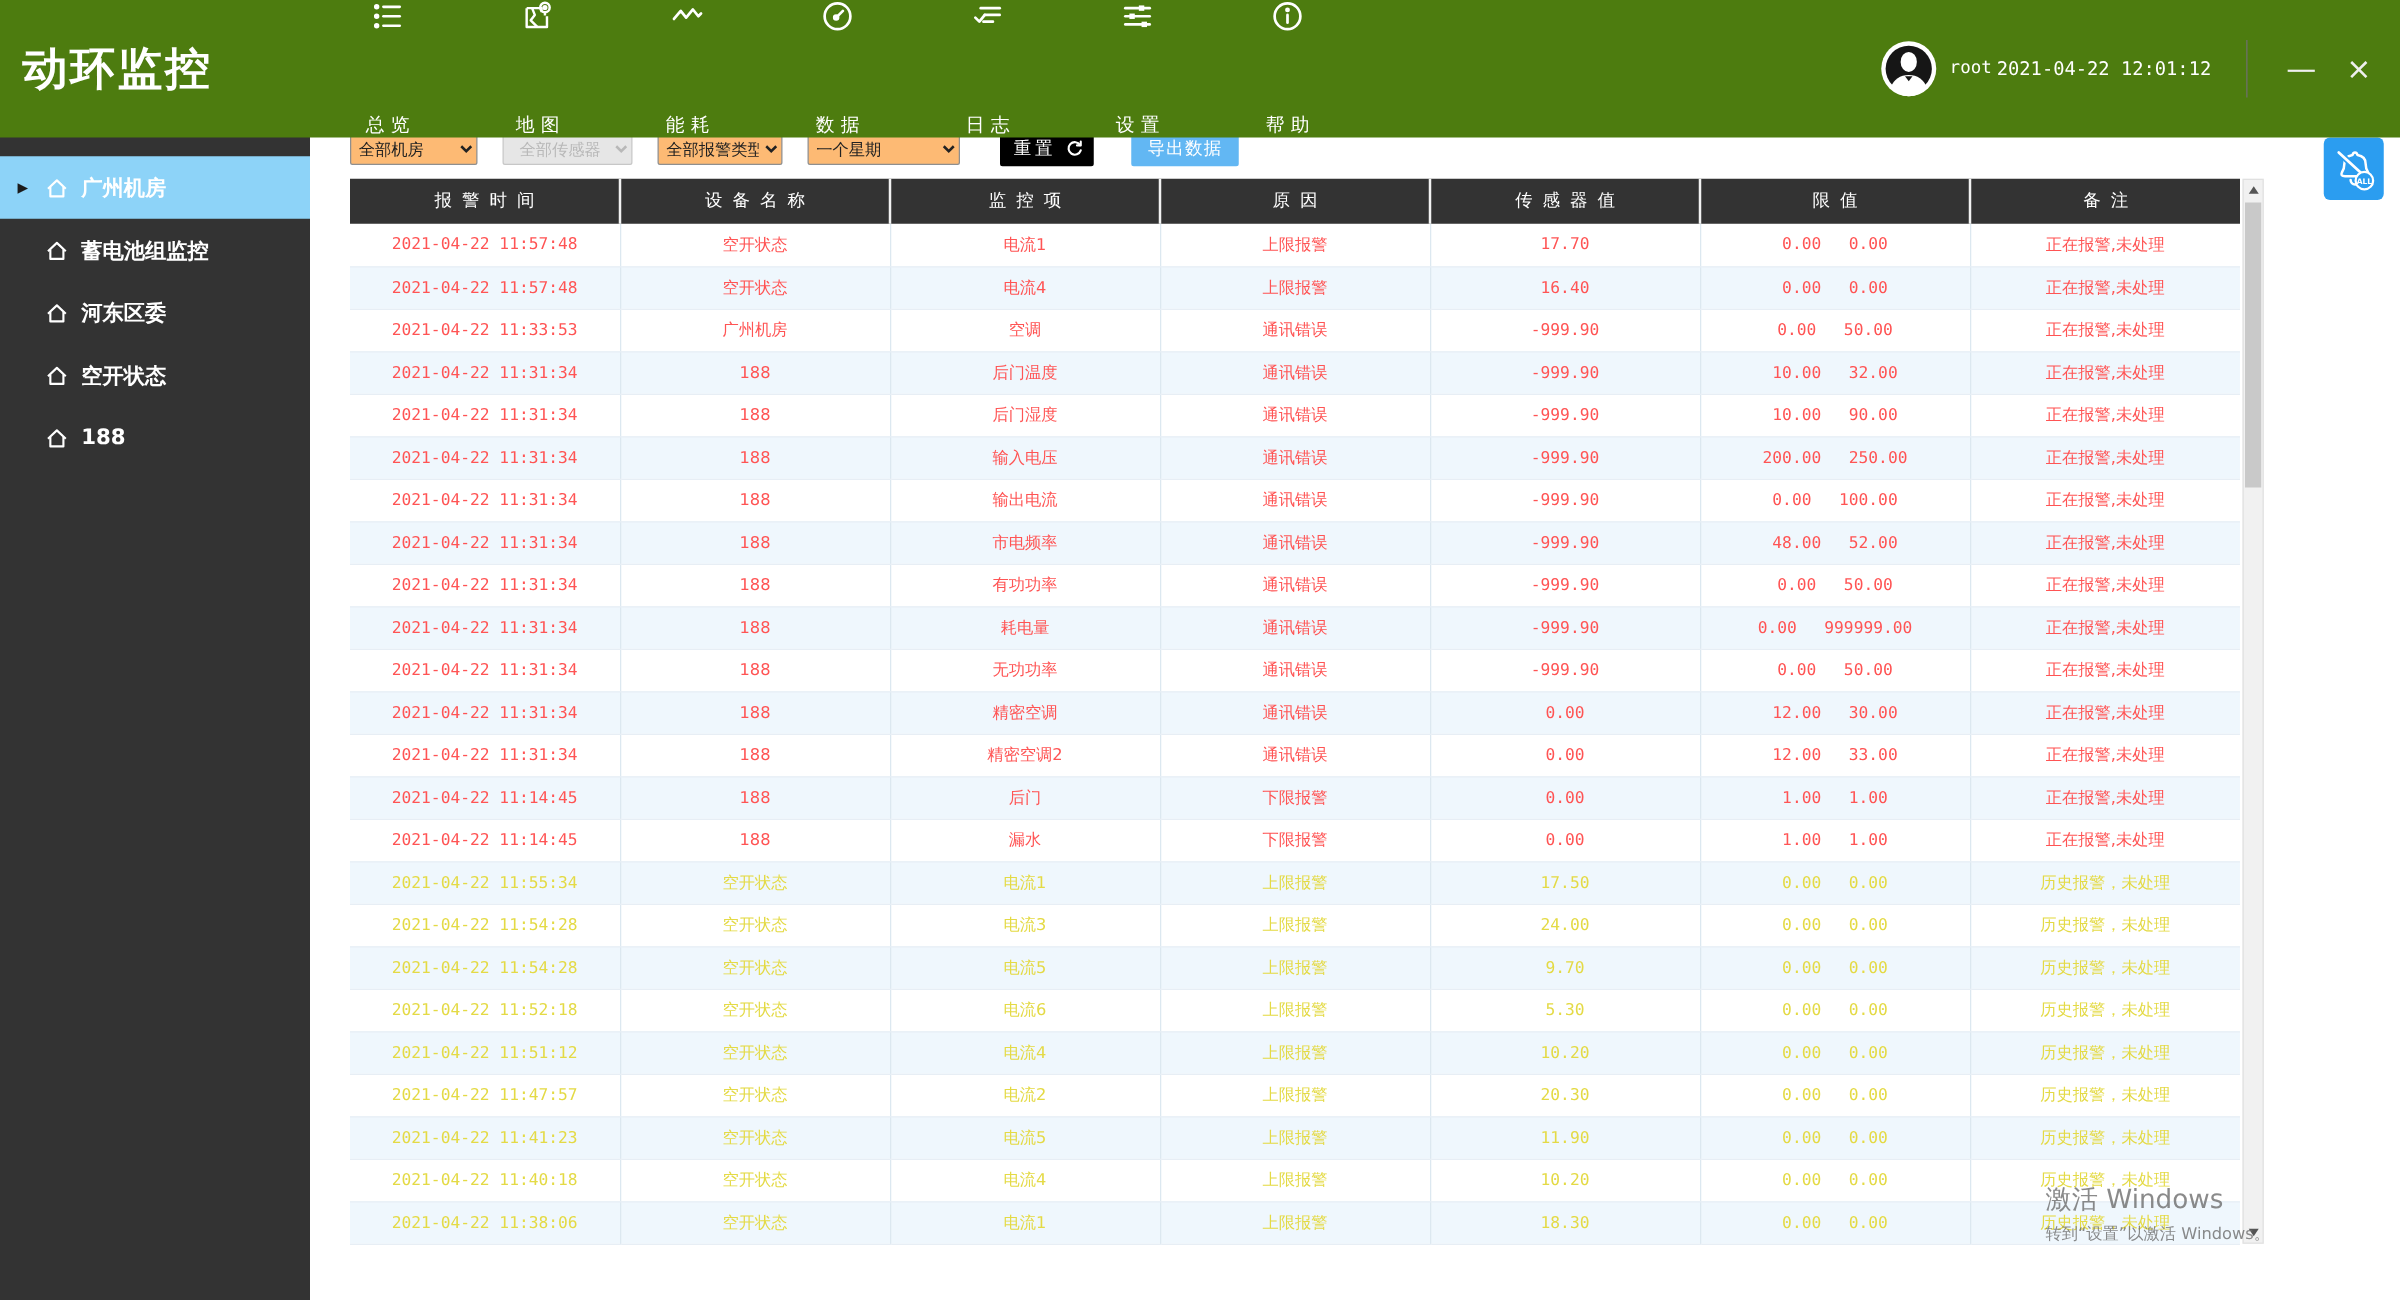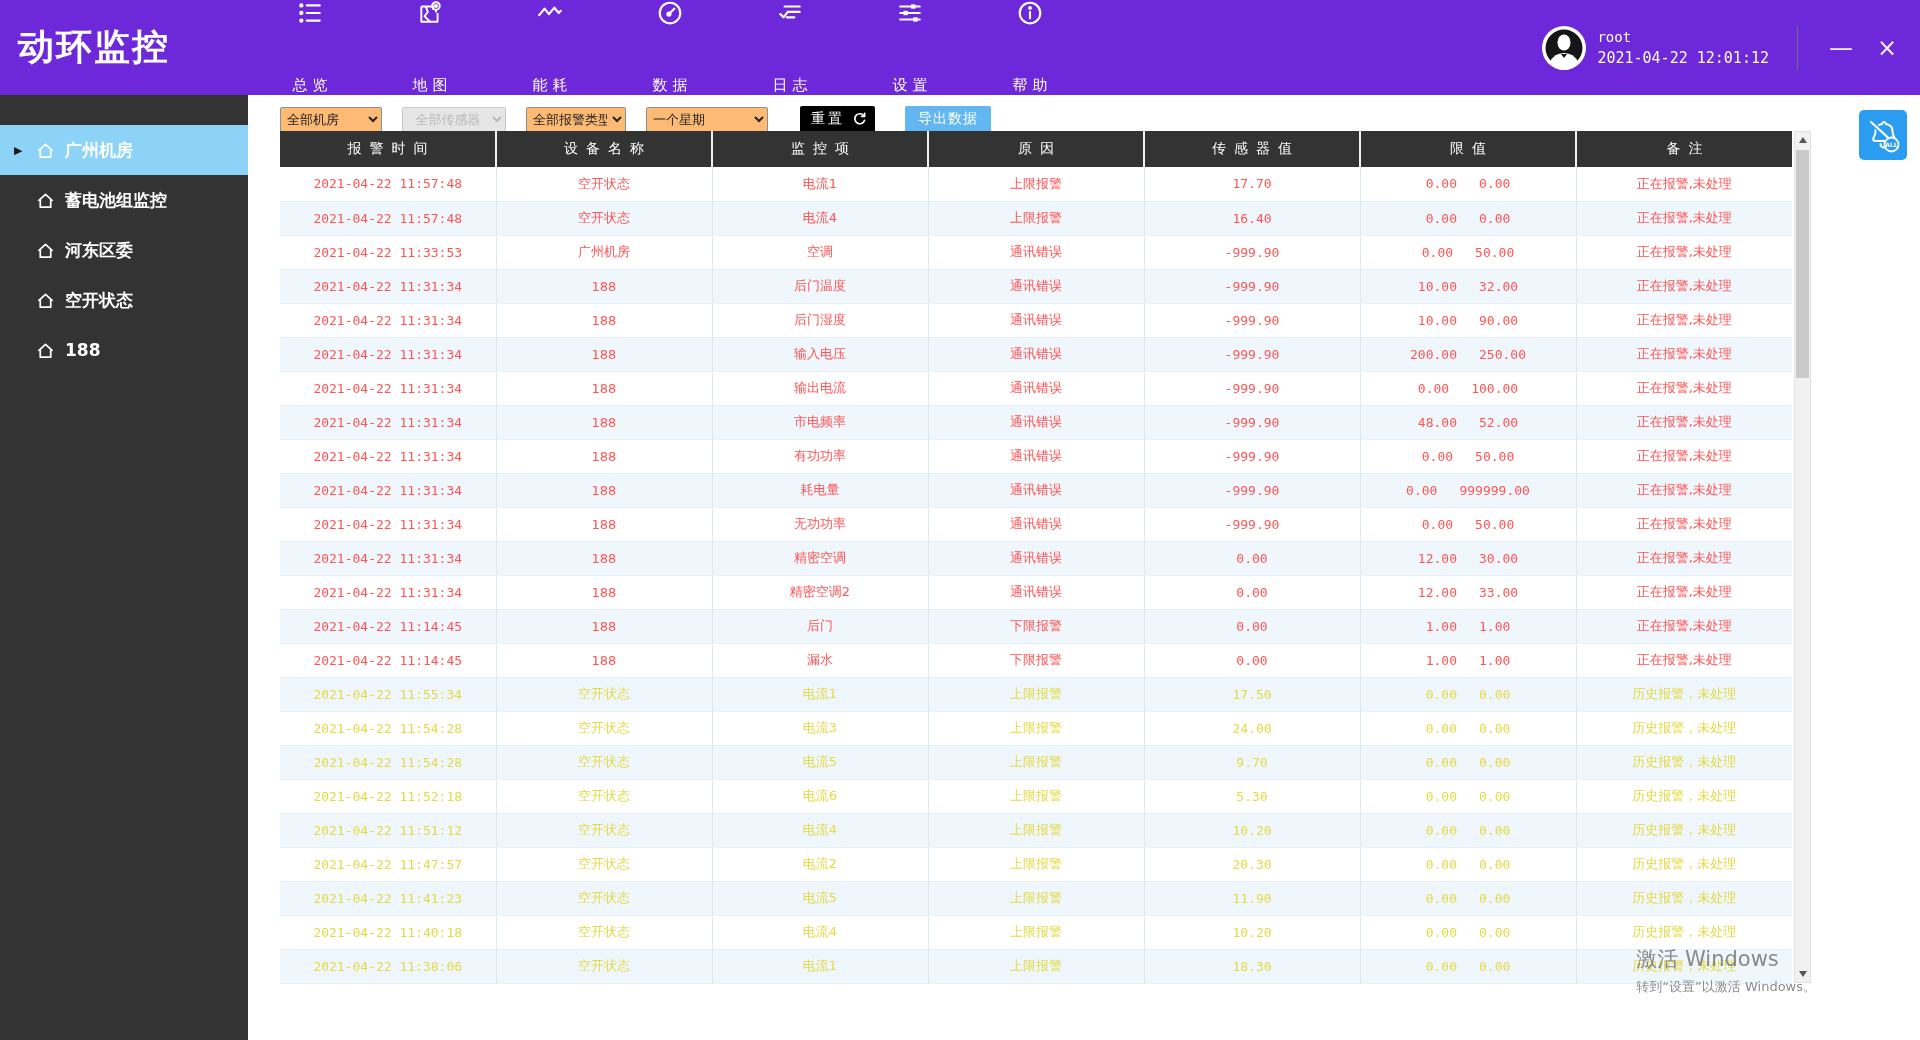--- a/index.html
+++ b/index.html
@@ -1,33 +1,33 @@
 <!DOCTYPE html>
 <html><head>
 <meta charset="utf-8">
 <style>
   * { margin:0; padding:0; box-sizing:border-box; }
   html,body { width:1920px; height:1040px; overflow:hidden; background:#fff;
     font-family:"DejaVu Sans","Liberation Sans",sans-serif; }
   .mono { font-family:"DejaVu Sans Mono","Liberation Mono",monospace; }
 
   
-  .topbar { position:absolute; left:0; top:0; width:1920px; height:95px;
-    background:#6d28d9; display:flex; align-items:stretch; z-index:5; }
+  .topbar { position:absolute; left:0; top:0; width:1920px; height:110px;
+    background:#4d7c0f; display:flex; align-items:stretch; z-index:5; }
   .logo { width:250px; display:flex; align-items:center; padding-left:18px;
     color:#ffffff; font-size:36px; font-weight:bold; letter-spacing:2px; }
   .nav { display:flex; align-items:stretch; }
   .nav-item { width:120px; display:flex; flex-direction:column; align-items:center;
     justify-content:space-between; gap:10px; color:#fff; cursor:pointer; }
   .nav-item.active { background:#4a4a4a; }
   .nav-label { font-size:15px; letter-spacing:5px; text-indent:5px; }
   .nav-icon svg { display:block; }
   .top-right { margin-left:auto; display:flex; align-items:center; padding-right:10px; }
   .avatar { width:46px; height:46px; margin-right:10px; }
-  .user-meta { color:#fff; display:flex; flex-direction:column; gap:4px; }
+  .user-meta { color:#fff; display:flex; flex-direction:row; gap:4px; }
   .user-name { font-size:14px; }
   .user-time { font-size:15px; }
   .win-divider { width:1px; height:46px; background:#6f6f6f; margin:0 20px 0 28px; }
   .win-btn { width:46px; height:95px; display:flex; align-items:center; justify-content:center;
     color:#efefef; font-size:24px; cursor:pointer; }
 
   
   .sidebar { position:absolute; left:0; top:95px; width:248px; bottom:0;
     background:#333333; padding-top:30px; z-index:4; }
   .side-item { height:50px; display:flex; align-items:center; gap:10px;
@@ -46,21 +46,21 @@
     border:1px solid #8f8f8f; border-radius:2px; padding:0 2px; }
   select:disabled { background:#dcdcdc; color:#9b9b9b; border-color:#b0b0b0; }
   .sel-room { width:102px; } .sel-sensor { width:104px;text-align:center; }
   .sel-type { width:100px; } .sel-range { width:122px; }
   .btn { border:none; color:#fff; height:27px; display:flex; align-items:center;
     justify-content:center; font-size:14px; cursor:pointer; border-radius:2px; }
   .btn-reset { background:#000000; padding:0 8px; gap:8px; letter-spacing:3px; text-indent:3px; margin-left:12px; }
   .btn-export { background:#62b7f3; padding:0 13px; letter-spacing:1px; margin-left:10px; }
 
   
-  .table-zone { position:absolute; left:32px; top:36px; display:flex; align-items:flex-start; }
+  .table-zone { position:absolute; left:32px; top:48px; display:flex; align-items:flex-start; }
   table { width:1512px; border-collapse:collapse; table-layout:fixed; text-align:center; }
   thead th { background:#333333; color:#ffffff; height:36px; font-weight:normal;
     font-size:14px; letter-spacing:8px; text-indent:8px;
     border-right:2px solid #f2f2f2; }
   thead th:last-child { border-right:none; }
   tbody td { height:34px; font-size:13px;
     border-right:1px solid #dce8f0; border-bottom:1px solid #e7eef5; }
   tbody td:last-child { border-right:none; }
   tbody tr:nth-child(even) { background:#eff7fd; }
   tr.active td { color:#ff5454; }

